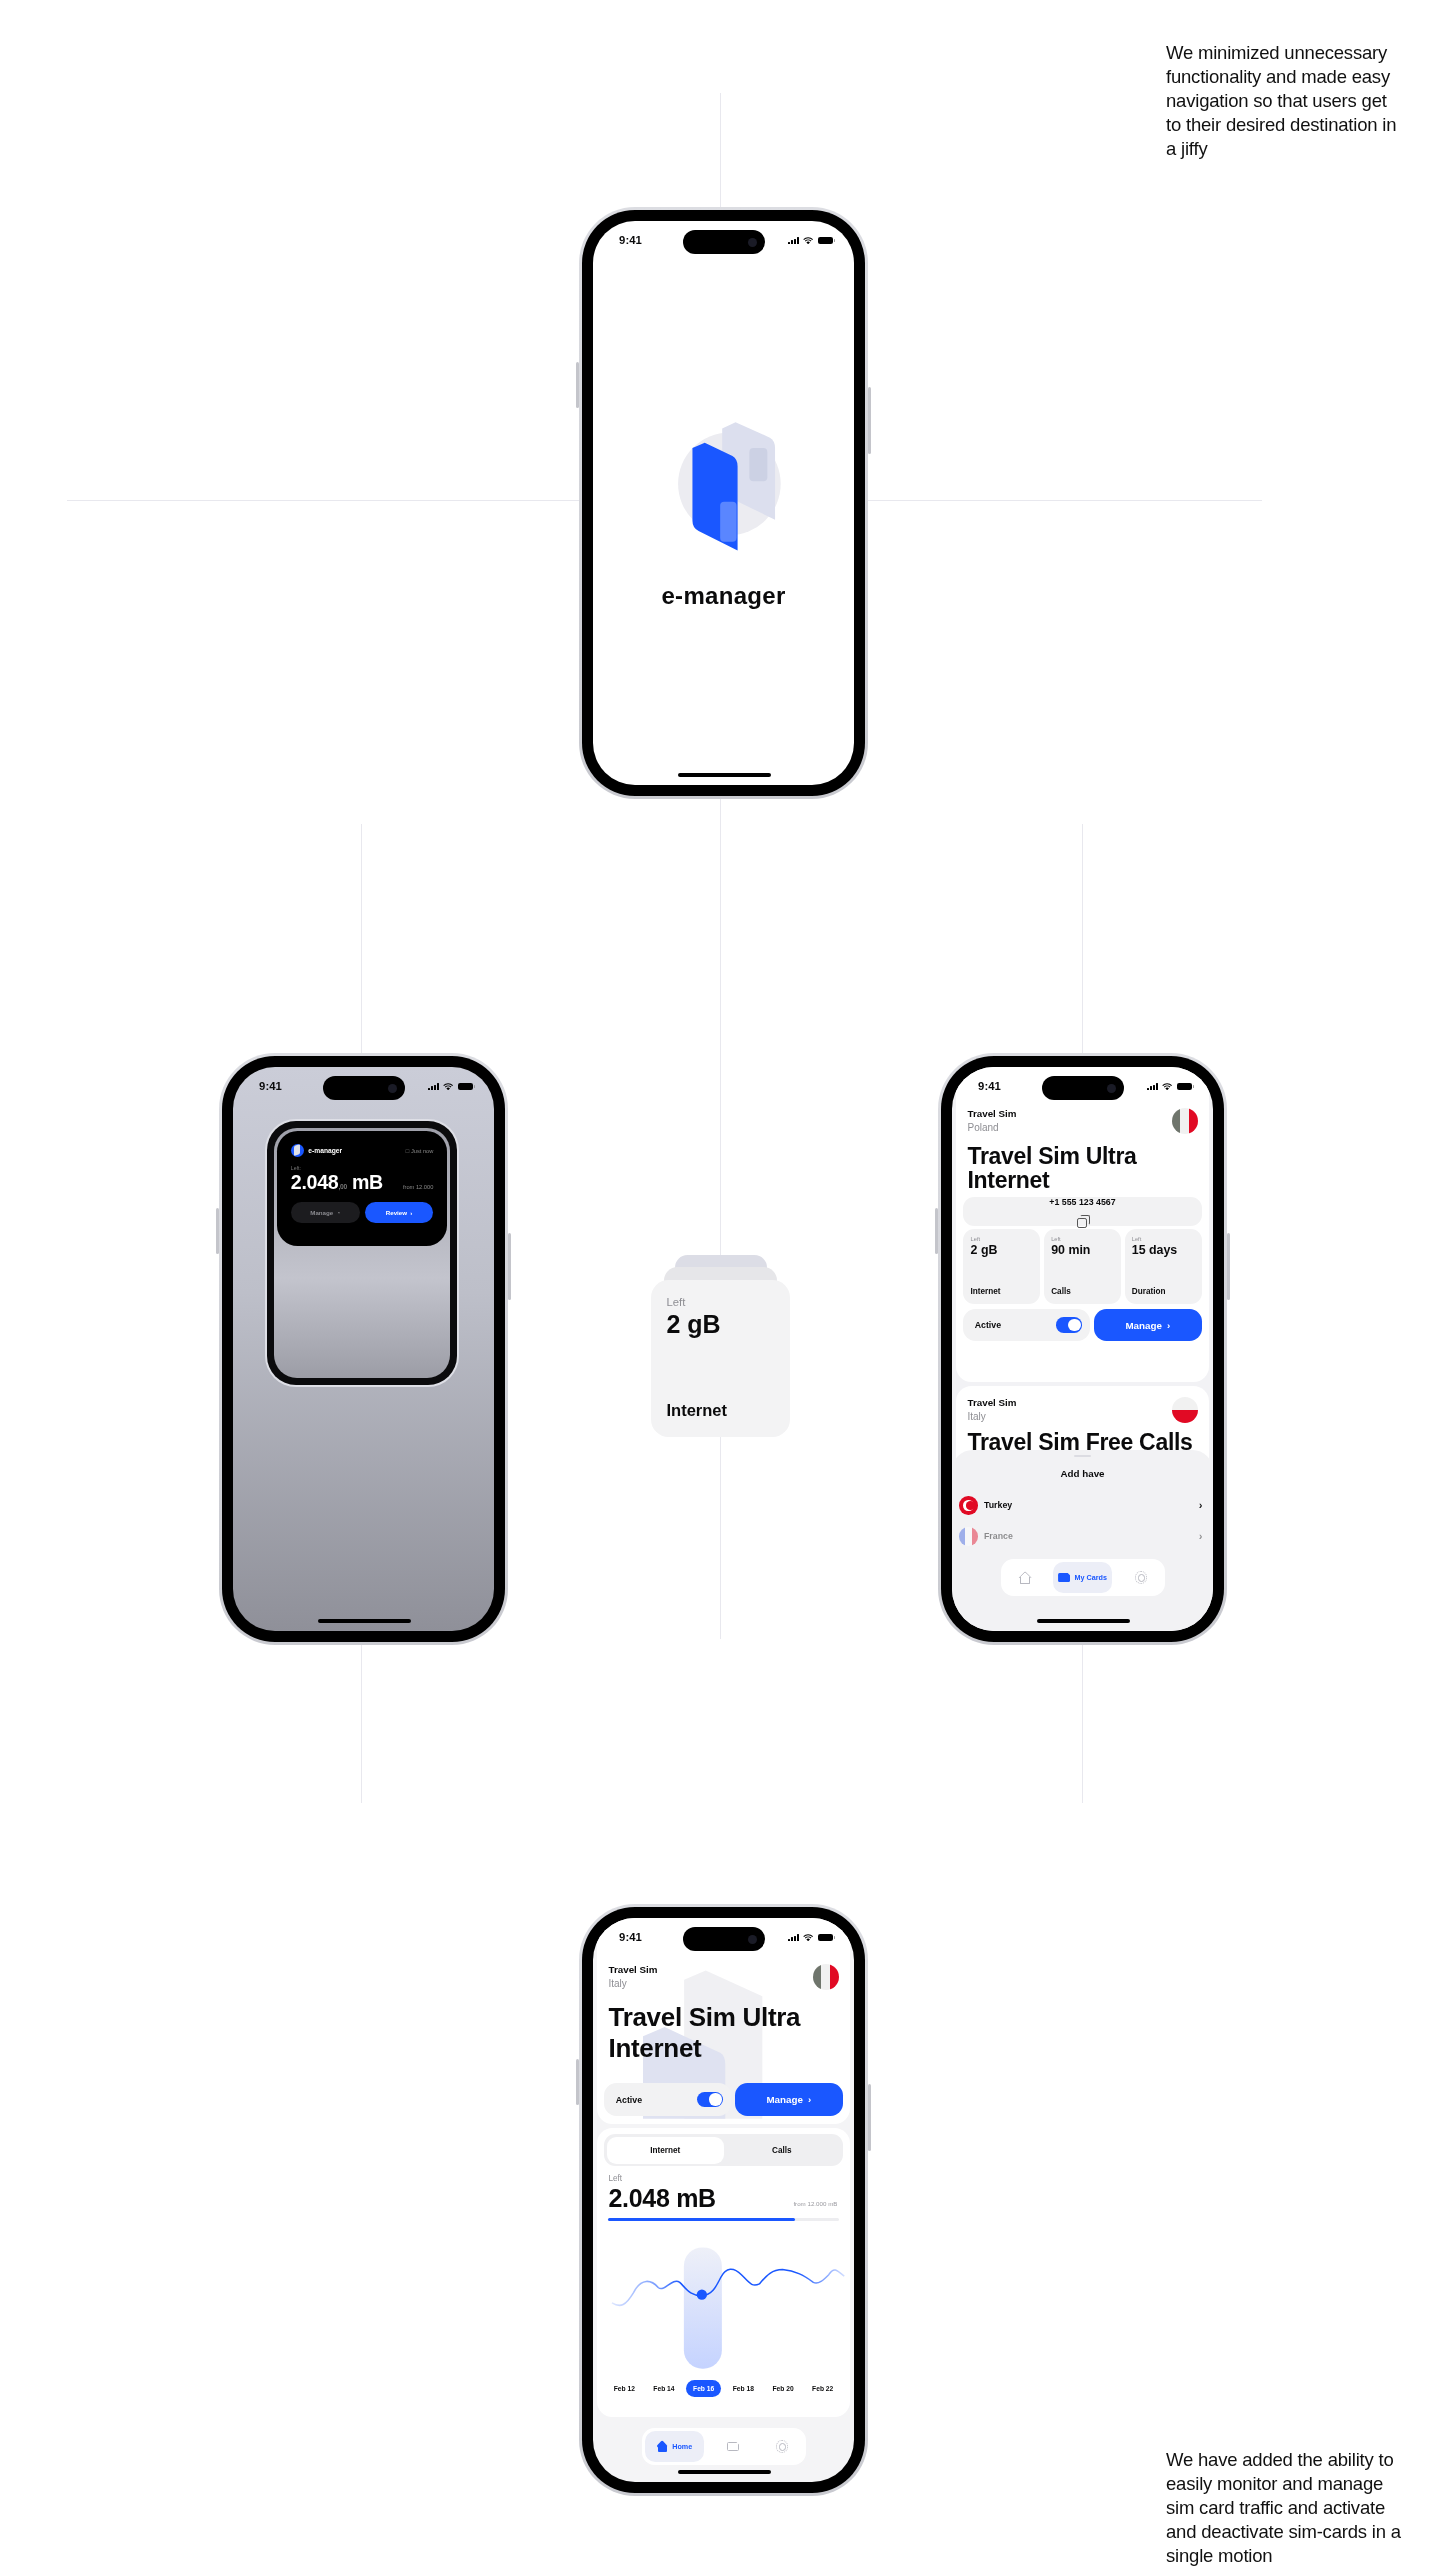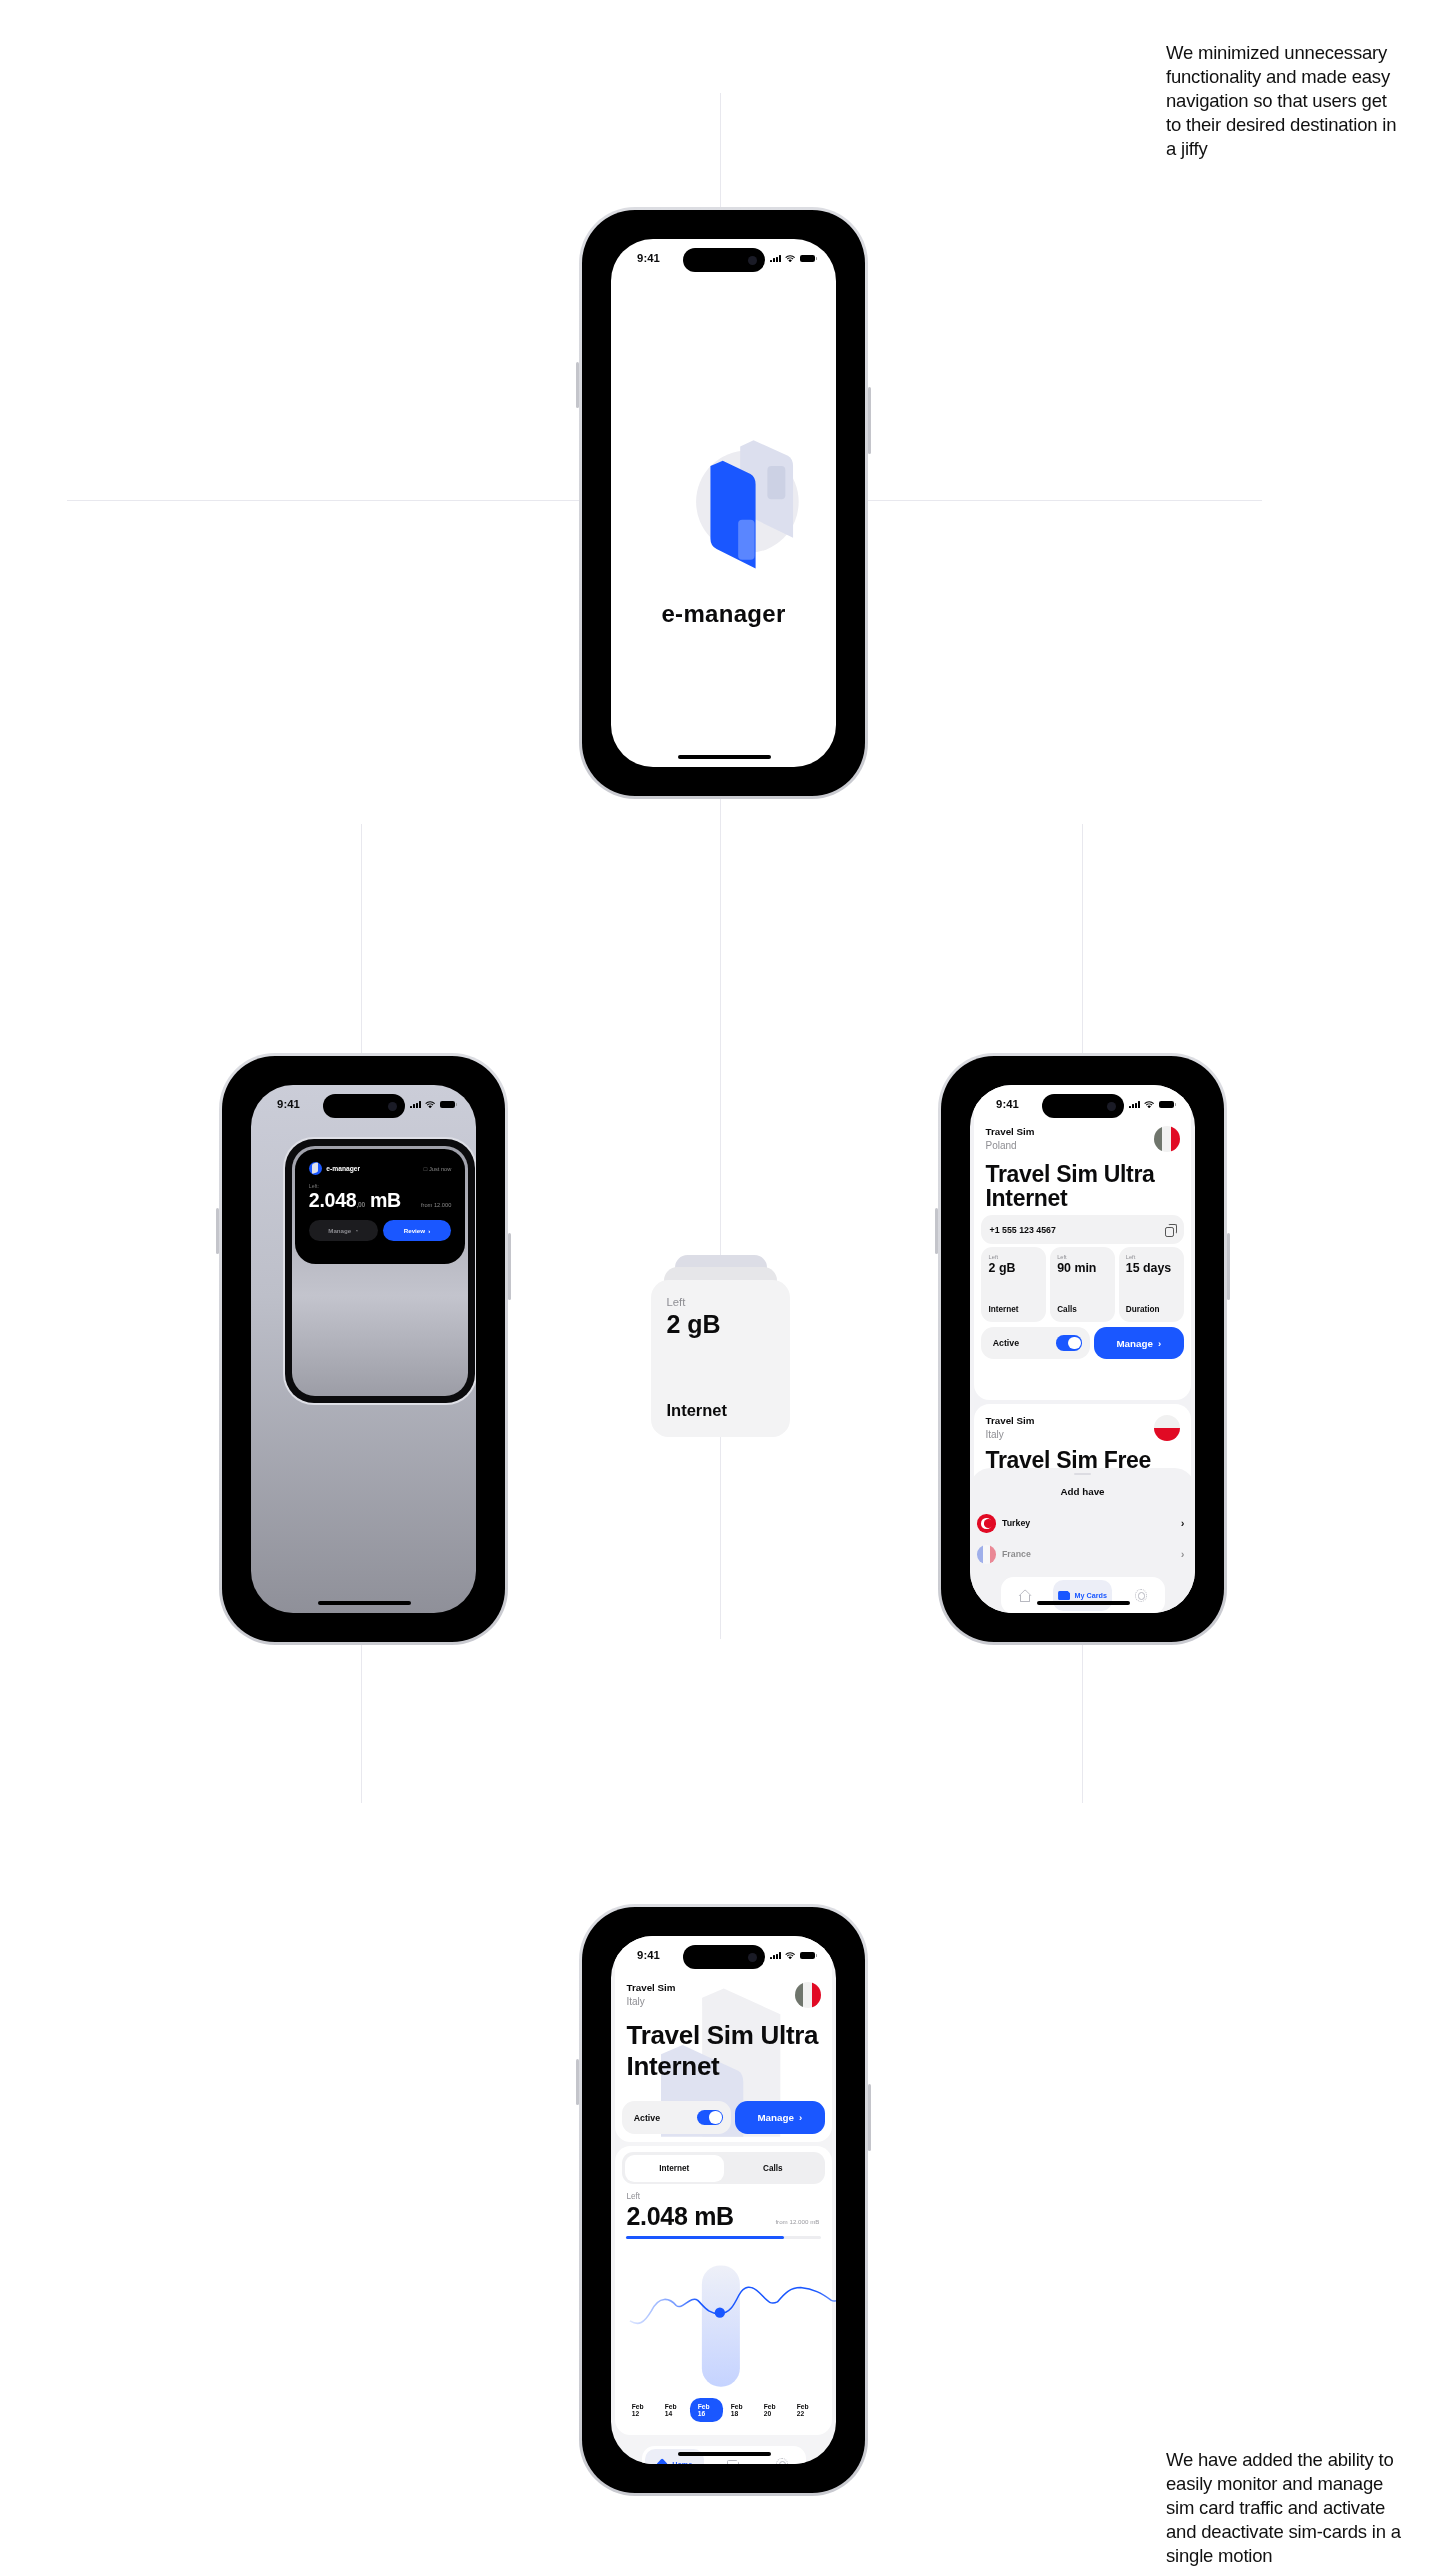--- a/index.html
+++ b/index.html
@@ -9,21 +9,21 @@
   .guide-v { position: absolute; width: 0.5px; background: #e8e8ee; }
   .guide-h { position: absolute; height: 0.5px; background: #e8e8ee; }
 
   .caption { position: absolute; font-size: 18.5px; line-height: 24px; color: #111; letter-spacing: -0.2px; }
 
   
   .phone { position: absolute; width: 289px; height: 592px; border-radius: 56px;
            background: linear-gradient(180deg,#dcdde2,#c9cad0); padding: 3.1px; }
   .phone::before { content:""; position:absolute; left:-2.6px; top:155px; width:2.6px; height:46px; background:#c4c5cb; border-radius:1.5px; }
   .phone::after { content:""; position:absolute; right:-2.6px; top:180px; width:2.6px; height:67px; background:#c4c5cb; border-radius:1.5px; }
-  .bezel { width: 100%; height: 100%; border-radius: 53px; background: #000; padding: 29px; }
+  .bezel { width: 100%; height: 100%; border-radius: 53px; background: #000; padding: 11px; }
   .screen { position: relative; width: 100%; height: 100%; border-radius: 42px; background: #fff; overflow: hidden; }
   .island { position: absolute; left: 50%; top: 9.3px; width: 82px; height: 24px; margin-left: -41px; background: #000; border-radius: 12px; z-index: 20; }
   .island .cam { position: absolute; right: 7.2px; top: 7.2px; width: 9.3px; height: 9.3px; border-radius: 50%; background: #1a1b26; }
   .status { position: absolute; left: 0; right: 0; top: 13.4px; height: 15.5px; z-index: 15; }
   .status .time { position: absolute; left: 26px; top: 0; font-size: 11.3px; font-weight: 700; }
   .status .icons { position: absolute; right: 20.6px; top: 2.1px; display: flex; gap: 4.1px; align-items: center; }
   .sig { display: flex; gap: 1px; align-items: flex-end; height: 7.2px; }
   .sig span { width: 2.1px; background: #000; border-radius: 0.5px; }
   .wifi { width: 10.3px; height: 7.2px; }
   .batt { width: 15.5px; height: 6.7px; border-radius: 2.1px; background: #000; position: relative; }
@@ -73,21 +73,21 @@
   .mc-screen { background: #f2f2f5; }
   .card-panel { position: absolute; left: 4.1px; right: 4.1px; background: #fff; border-radius: 15.5px; }
   .cp-head { position: absolute; left: 11.3px; right: 11.3px; top: 11.3px; display: flex; justify-content: space-between; }
   .cp-kicker { font-size: 9.8px; font-weight: 700; }
   .cp-country { font-size: 10px; color: #8e8e93; margin-top: 3px; }
   .flag { width: 26px; height: 26px; border-radius: 50%; overflow: hidden; display: flex; }
   .flag.it span { flex: 1; }
   .flag.pl { flex-direction: column; }
   .flag.pl span { flex: 1; }
   .cp-title { position: absolute; left: 11.3px; right: 11.3px; font-size: 23px; line-height: 24px; font-weight: 700; letter-spacing: -0.3px; }
-  .phone-row { position: absolute; left: 7.2px; right: 7.2px; height: 29px; background: #f2f2f3; border-radius: 11.3px; display: flex; align-items: center; justify-content: space-between; padding: 0 8.2px; font-size: 8.8px; font-weight: 700; }
+  .phone-row { position: absolute; left: 7.2px; right: 7.2px; height: 29px; background: #f2f2f3; border-radius: 11.3px; display: flex; align-items: center; justify-content: space-between; padding: 0 8.2px; font-size: 8.8px; font-weight: 700; flex-direction: column; }
   .copy-icon { width: 10.3px; height: 11.3px; position: relative; }
   .copy-icon::before { content:""; position:absolute; left:0; top:3.1px; width:7.2px; height:8.2px; border:1px solid #555; border-radius:2.1px; }
   .copy-icon::after { content:""; position:absolute; left:3.1px; top:0; width:7.2px; height:8.2px; border:1px solid #555; border-radius:2.1px; border-left-color: transparent; border-bottom-color: transparent; }
   .stats-row { position: absolute; left: 7.2px; right: 7.2px; display: flex; gap: 3.6px; }
   .stat { flex: 1; height: 75px; background: #f2f2f3; border-radius: 11.3px; padding: 7.2px 7.2px; position: relative; }
   .stat .l { font-size: 5.7px; color: #8e8e93; }
   .stat .v { font-size: 12.4px; font-weight: 600; margin-top: 1px; }
   .stat .n { position: absolute; left: 7.2px; bottom: 8.2px; font-size: 8.2px; font-weight: 700; }
   .ctrl-row { position: absolute; left: 7.2px; right: 7.2px; height: 32px; display: flex; gap: 3.6px; }
   .active-box { flex: 1; background: #f2f2f3; border-radius: 12.4px; display: flex; align-items: center; justify-content: space-between; padding: 0 8.2px 0 11.3px; font-size: 8.8px; font-weight: 700; }

